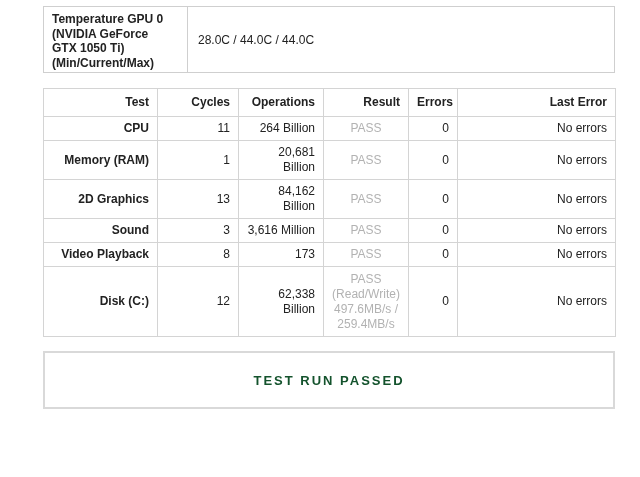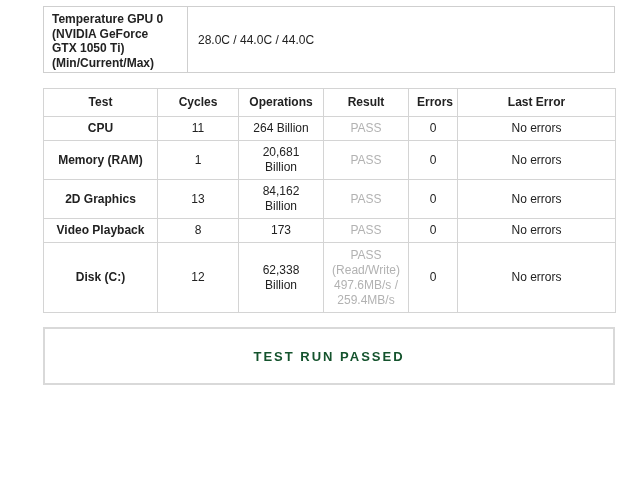--- a/index.html
+++ b/index.html
@@ -39,21 +39,21 @@
   }
 
   
   table.results {
     margin: 15px 0 0 43px; width: 572px;
     border-collapse: collapse; table-layout: fixed;
   }
   table.results th, table.results td {
     border: 1px solid #d4d4d4; padding: 4px 8px;
     font-size: 12px; line-height: 15px; color: #222;
-    text-align: center; vertical-align: middle; overflow: hidden;
+    text-align: right; vertical-align: middle; overflow: hidden;
   }
   table.results th { font-weight: bold; height: 28px; }
   table.results td { height: 16px; }
   table.results td.test-name { font-weight: bold; }
   table.results td.result-cell {
     text-align: center; color: #b2b2b2; white-space: pre-line;
   }
   table.results tr.disk-row td { height: 70px; }
 
   
@@ -119,20 +119,28 @@
       </tr>
       <tr>
         <td class="test-name">2D Graphics</td>
         <td>13</td>
         <td>84,162 Billion</td>
         <td class="result-cell">PASS</td>
         <td>0</td>
         <td>No errors</td>
       </tr>
       <tr>
+        <td class="test-name">Sound</td>
+        <td>3</td>
+        <td>3,616 Million</td>
+        <td class="result-cell">PASS</td>
+        <td>0</td>
+        <td>No errors</td>
+      </tr>
+      <tr>
         <td class="test-name">Video Playback</td>
         <td>8</td>
         <td>173</td>
         <td class="result-cell">PASS</td>
         <td>0</td>
         <td>No errors</td>
       </tr>
       <tr class="disk-row">
         <td class="test-name">Disk (C:)</td>
         <td>12</td>

